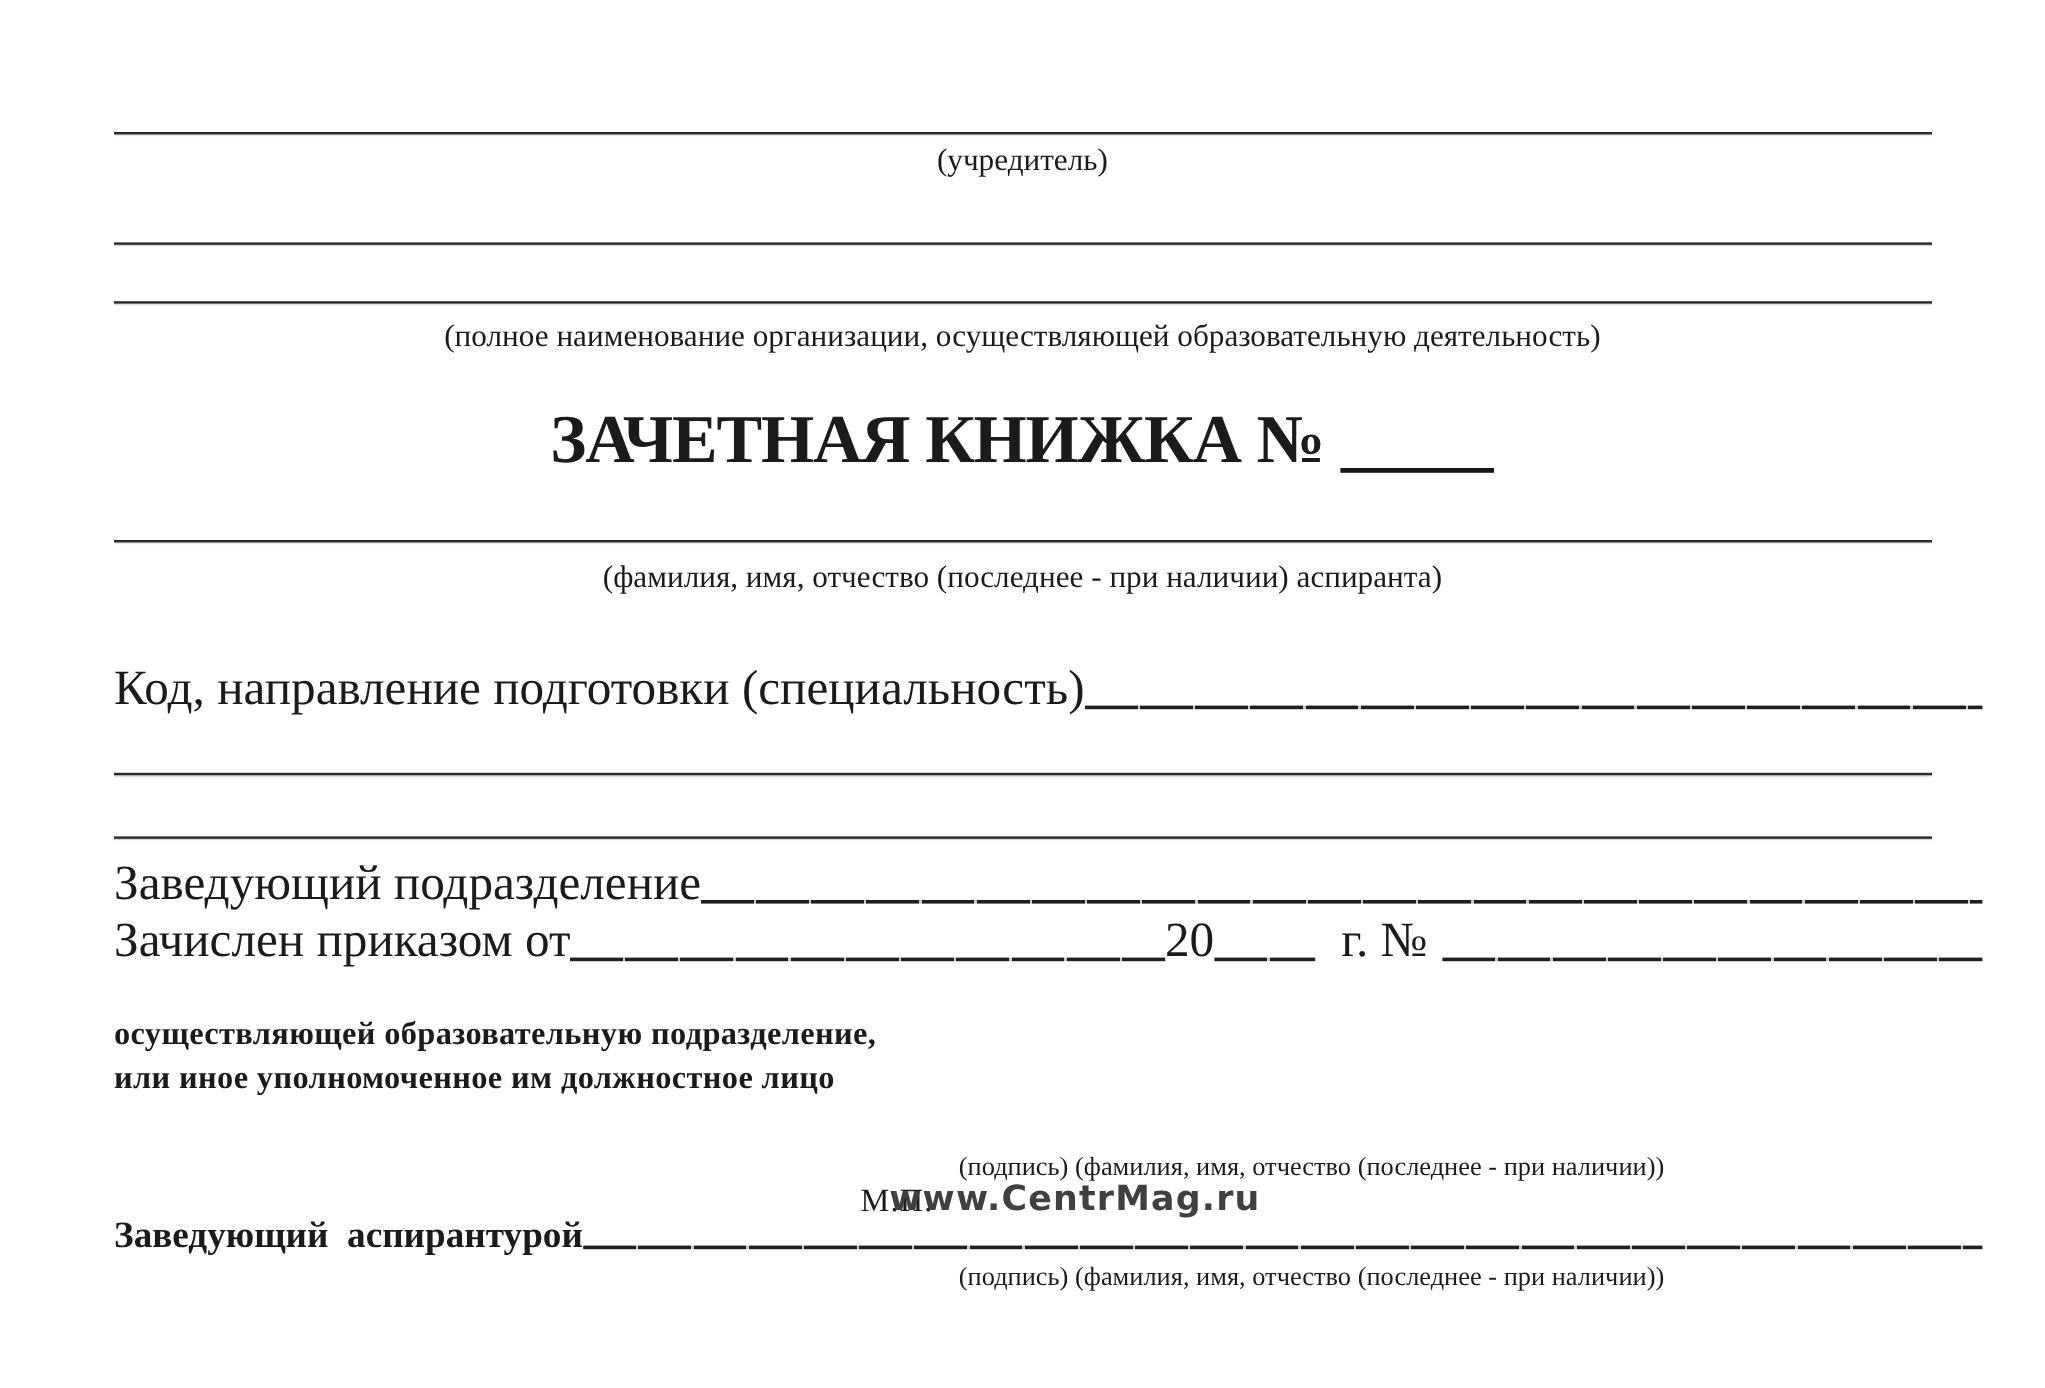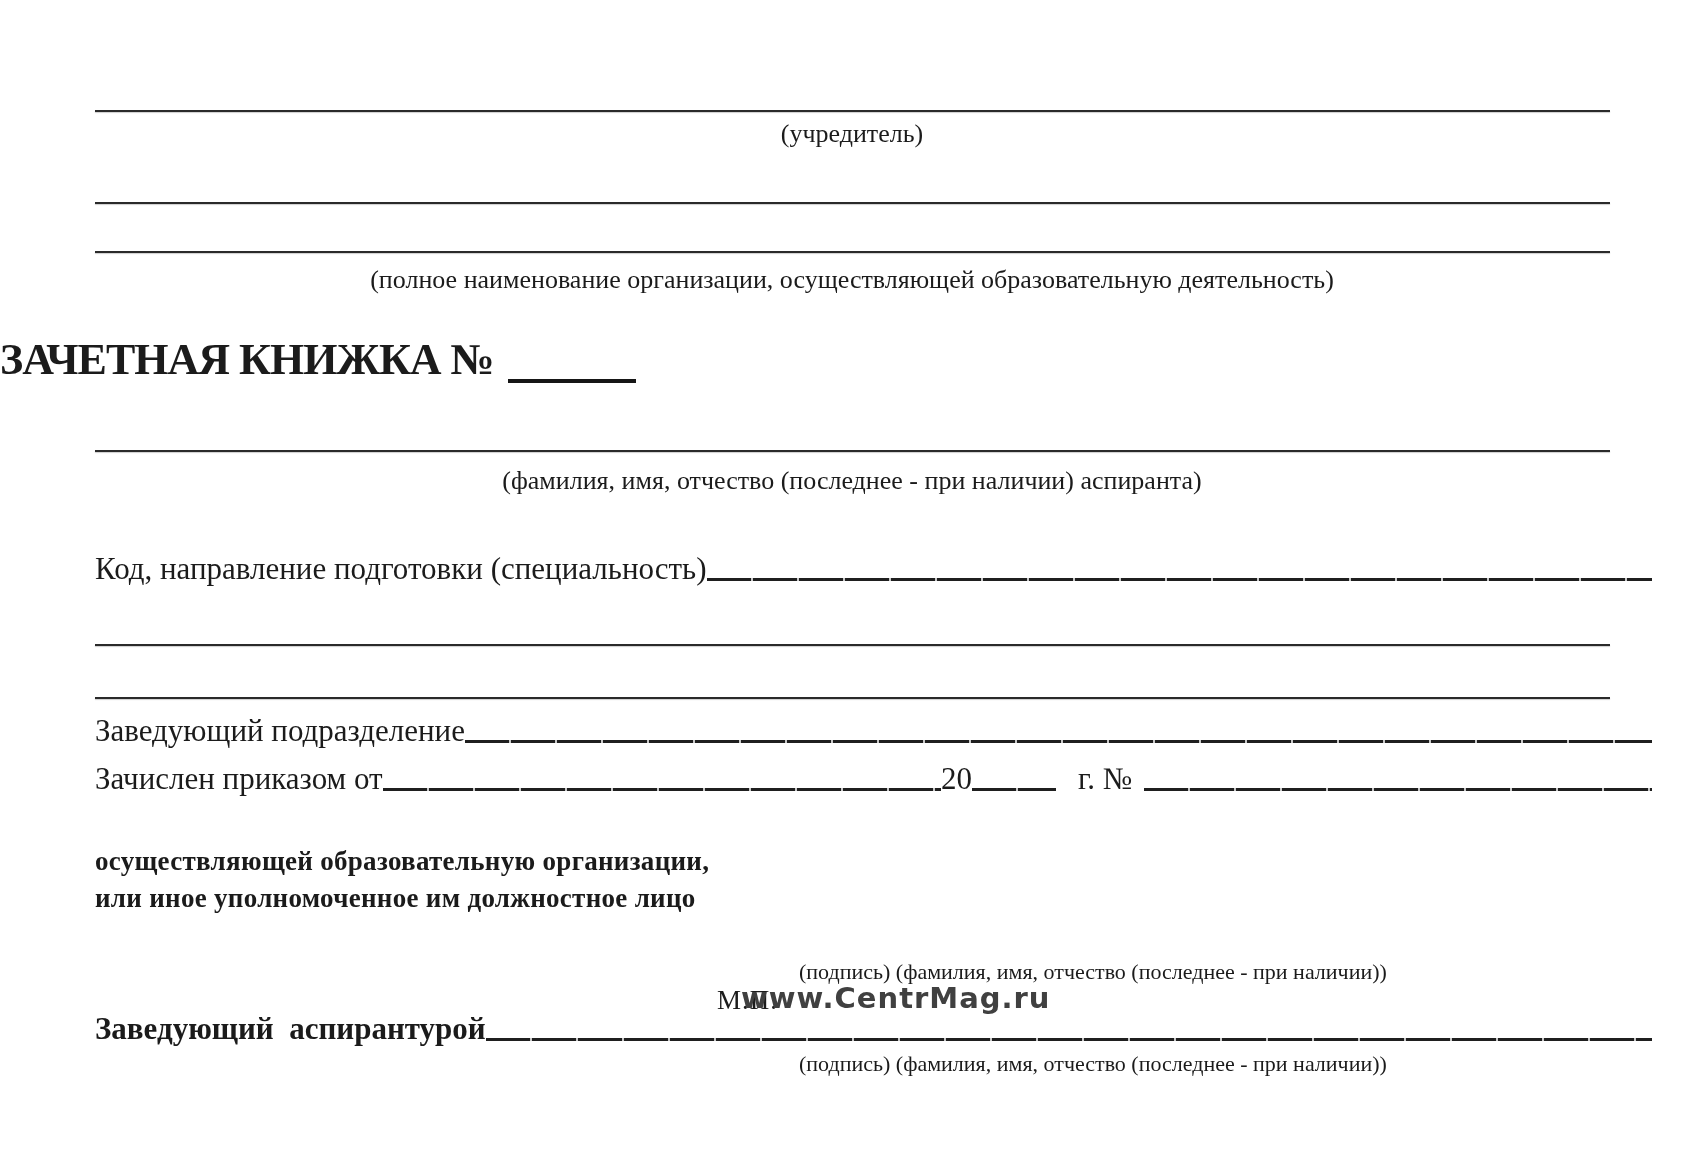--- a/index.html
+++ b/index.html
@@ -13,35 +13,35 @@
   .rule {
     position:absolute; left:95px; width:1515px; height:2px;
     background:#2a2a2a; box-shadow:0 1px 1px rgba(60,60,60,.25);
   }
   
   .caption {
     position:absolute; left:0; width:1704px; text-align:center;
     font-size:26px; line-height:1.1; letter-spacing:0;
   }
   .title {
-    position:absolute; left:0; width:1704px; top:338px; text-align:left;
-    font-size:44px; font-weight:bold; line-height:1; letter-spacing:-1px;
+    position:absolute; left:0; width:1704px; top:338px; text-align:center;
+    font-size:57px; font-weight:bold; line-height:1; letter-spacing:-1px;
     white-space:nowrap;
     font-family:Liberation Serif, serif;
   }
   .title-blank {
     display:inline-block; width:128px; height:0;
     border-bottom:4px solid #161616;
     transform:translateY(9px); margin-left:14px;
   }
   
   .row {
     position:absolute; left:95px; right:94px;
     display:flex; align-items:flex-end; white-space:nowrap;
-    font-size:31px; line-height:1;
+    font-size:41px; line-height:1;
   }
   .blank {
     flex:1; height:3px; margin-bottom:3px;
     background:repeating-linear-gradient(to right,#1f1f1f 0 44px,#c9c9c9 44px 46px);
   }
   .blank.w84 { flex:0 0 84px; }
   .blank.b1  { flex:1.1; }
   .sp20 { }
   .gnum { margin-left:22px; margin-right:12px; }
   .head-org {
@@ -99,21 +99,21 @@
   <div class="row" style="top:763px">
     <span>Зачислен приказом от</span>
     <span class="blank b1"></span>
     <span class="sp20">20</span>
     <span class="blank w84"></span>
     <span class="gnum">г. №</span>
     <span class="blank"></span>
   </div>
 
   <div class="head-org">
-    <div>осуществляющей образовательную организации,</div>
+    <div>осуществляющей образовательную подразделение,</div>
     <div class="inline-row">
       <span>или иное уполномоченное им должностное лицо</span>
       <span class="blank"></span>
     </div>
   </div>
   <div class="sign-caption" style="top:960px">(подпись) (фамилия, имя, отчество (последнее - при наличии))</div>
 
   <div class="stamp">М.П.</div>
   <div class="watermark">www.CentrMag.ru</div>
 

